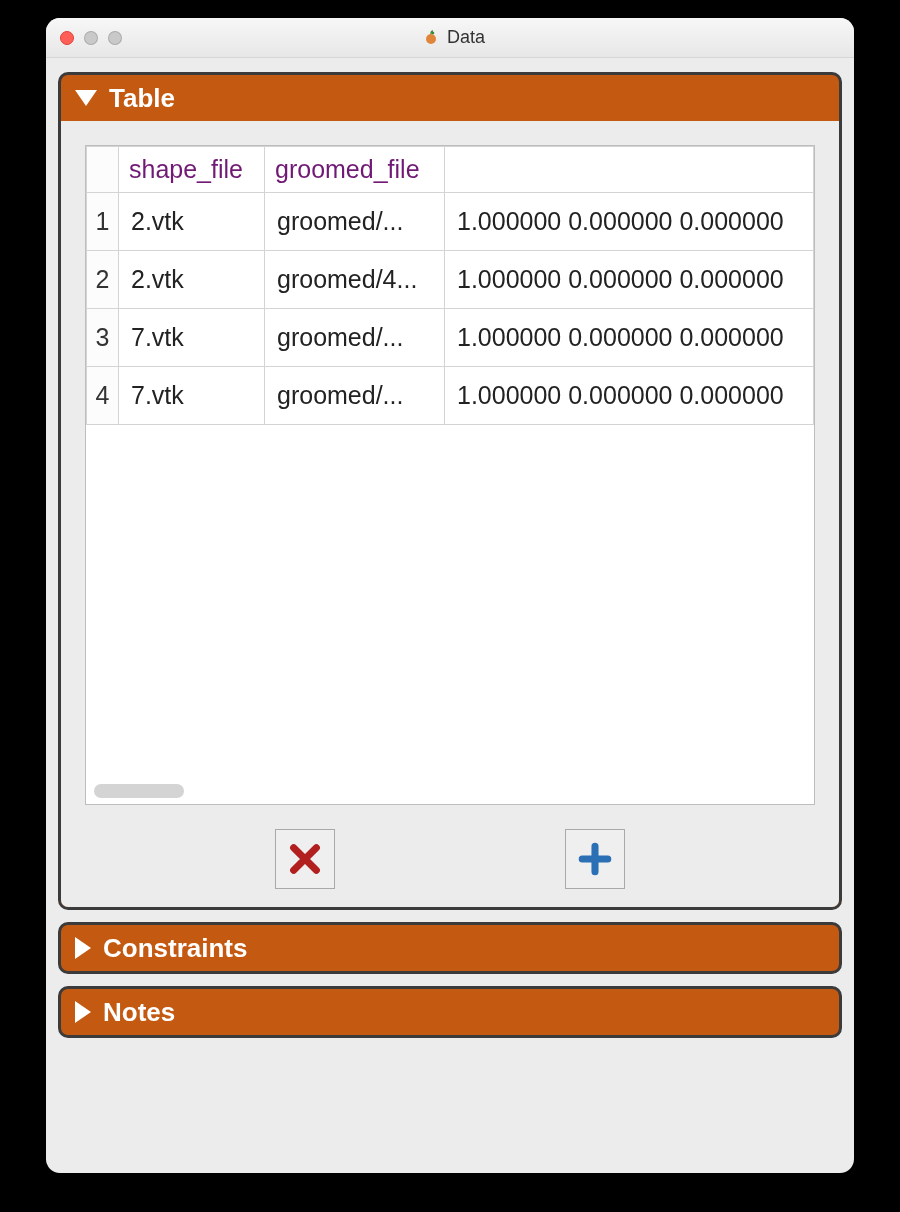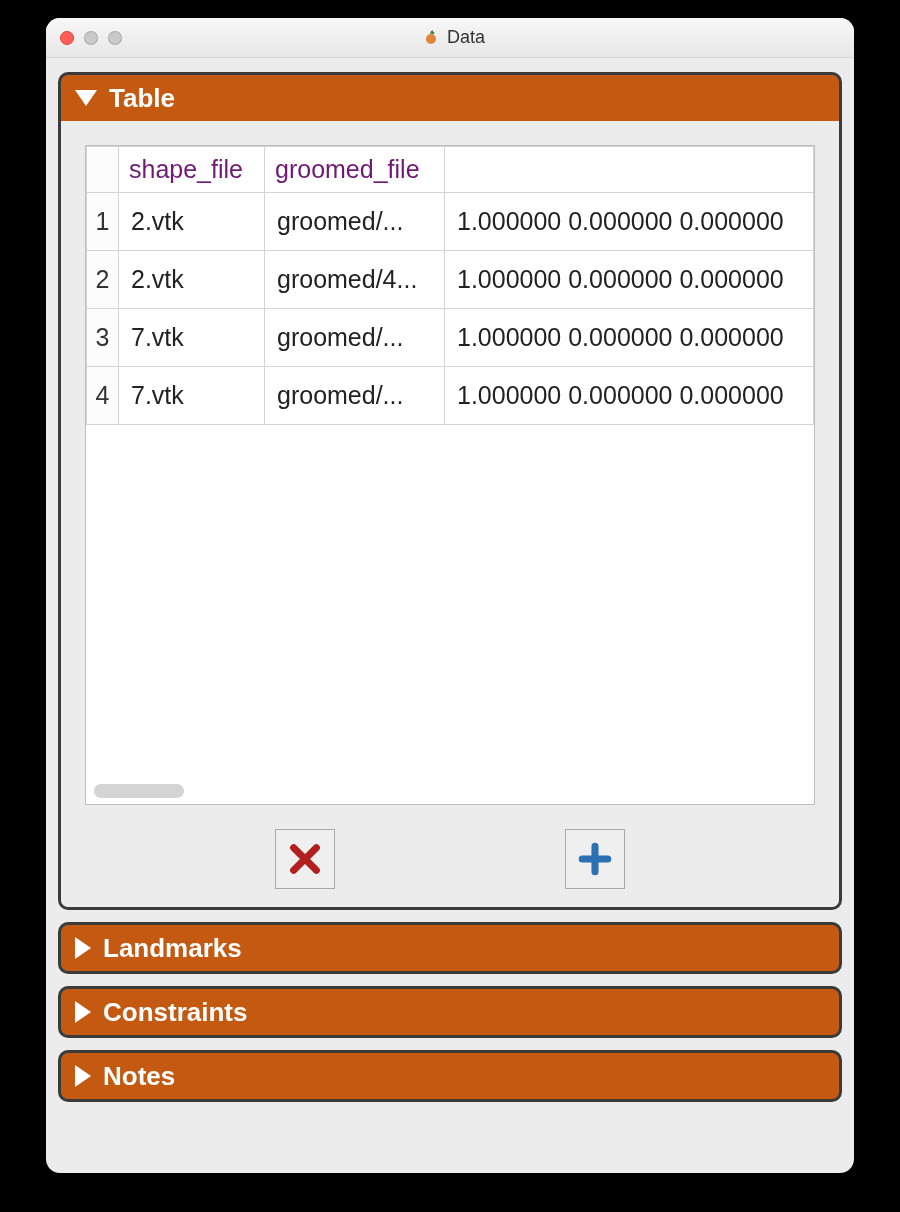--- a/index.html
+++ b/index.html
@@ -250,26 +250,20 @@
           <div class="sqbtn" title="add">
             <svg viewBox="0 0 24 24">
               <path d="M12 3 V21 M3 12 H21" stroke="#2b6fb5" stroke-width="5" stroke-linecap="round"></path>
             </svg>
           </div>
         </div>
 
       </div>
     </div>
 
-    <div class="section">
-      <div class="section-header">
-        <span class="tri tri-right"></span>
-        <span>Landmarks</span>
-      </div>
-    </div>
 
     <div class="section">
       <div class="section-header">
         <span class="tri tri-right"></span>
         <span>Constraints</span>
       </div>
     </div>
 
     <div class="section">
       <div class="section-header">

